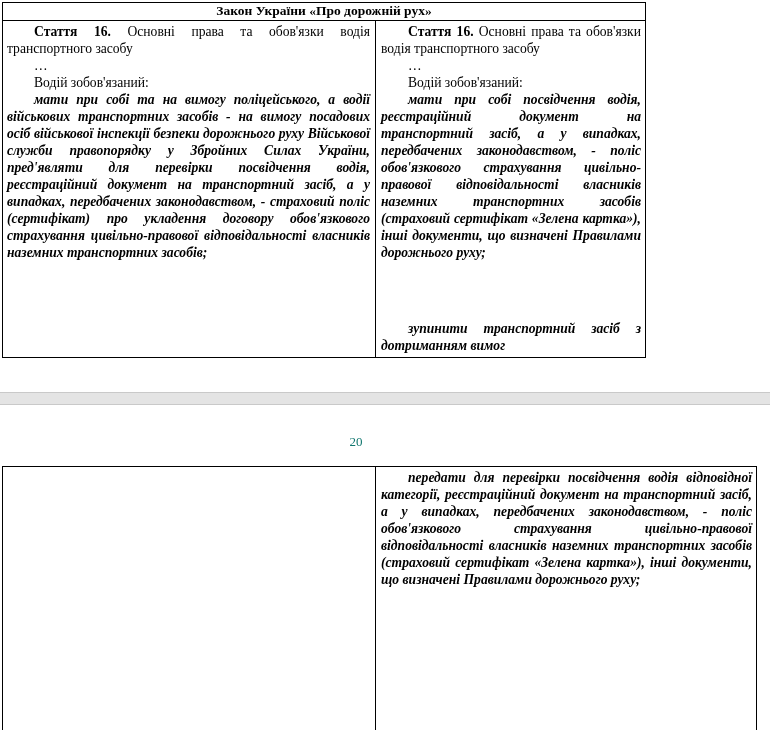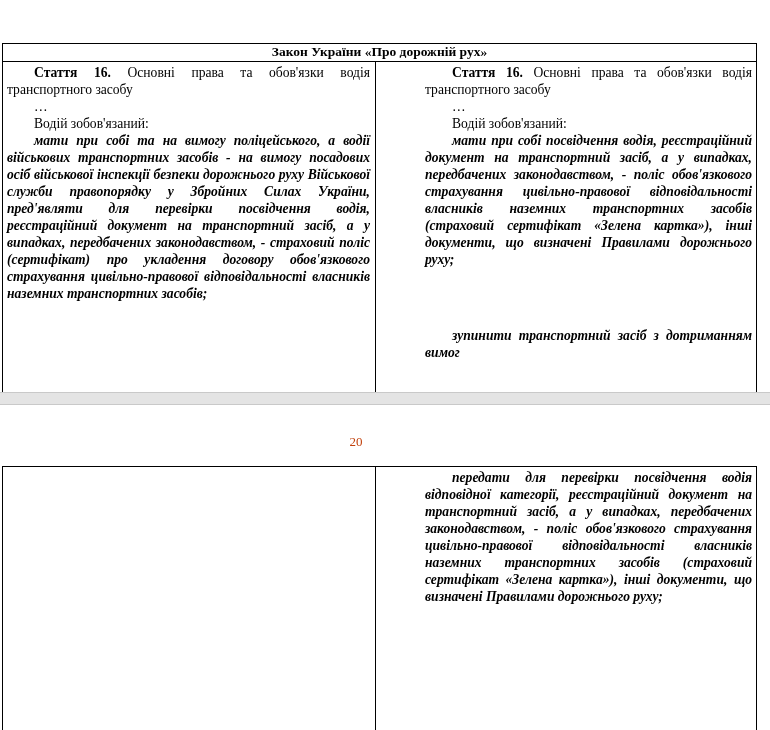--- a/index.html
+++ b/index.html
@@ -10,32 +10,32 @@
     background: #ffffff;
     font-family: "Liberation Serif", serif;
     color: #000;
   }
   .tbl {
     position: absolute;
     background: #fff;
     border: 1.5px solid #000;
     box-sizing: border-box;
   }
-  #table-page1 { left: 2px; top: 2px; width: 755px; height: 356px; margin-top: 41px; }
+  #table-page1 { left: 2px; top: 2px; width: 644px; height: 356px; }
   #table-page2 { left: 2px; top: 466px; width: 755px; height: 290px; border-bottom: none; }
   .thead {
     height: 17px;
     border-bottom: 1px solid #000;
     text-align: center;
     font-weight: bold;
     font-size: 13.5px;
     line-height: 16px;
     overflow: hidden;
   }
-  .tbody { display: flex; height: calc(100% - 18px); gap: 44px; }
+  .tbody { display: flex; height: calc(100% - 18px); }
   #table-page2 .tbody { height: 100%; }
   .cell {
     box-sizing: border-box;
     overflow: hidden;
     font-size: 13.6px;
     line-height: 17px;
   }
   .cell.l { width: 373px; border-right: 1px solid #000; padding: 2px 5px 0 4px; }
   .cell.r { flex: 1; padding: 2px 4px 0 5px; }
   .cell p { margin: 0; text-align: justify; }
@@ -50,21 +50,21 @@
     background: #e4e4e4;
     border-top: 1px solid #c9c9c9;
     border-bottom: 1px solid #c9c9c9;
   }
   .pagenum {
     position: absolute;
     left: 0; top: 434px;
     width: 712px;
     text-align: center;
     font-size: 13px;
-    color: #c2410c;
+    color: #0f766e;
   }
 </style>
 </head>
 <body>
 
 <div class="tbl" id="table-page1">
   <div class="thead">Закон України «Про дорожній рух»</div>
   <div class="tbody">
     <div class="cell l">
       <p class="ind"><b>Стаття 16.</b><span> Основні права та обов'язки водія транспортного засобу</span></p>

